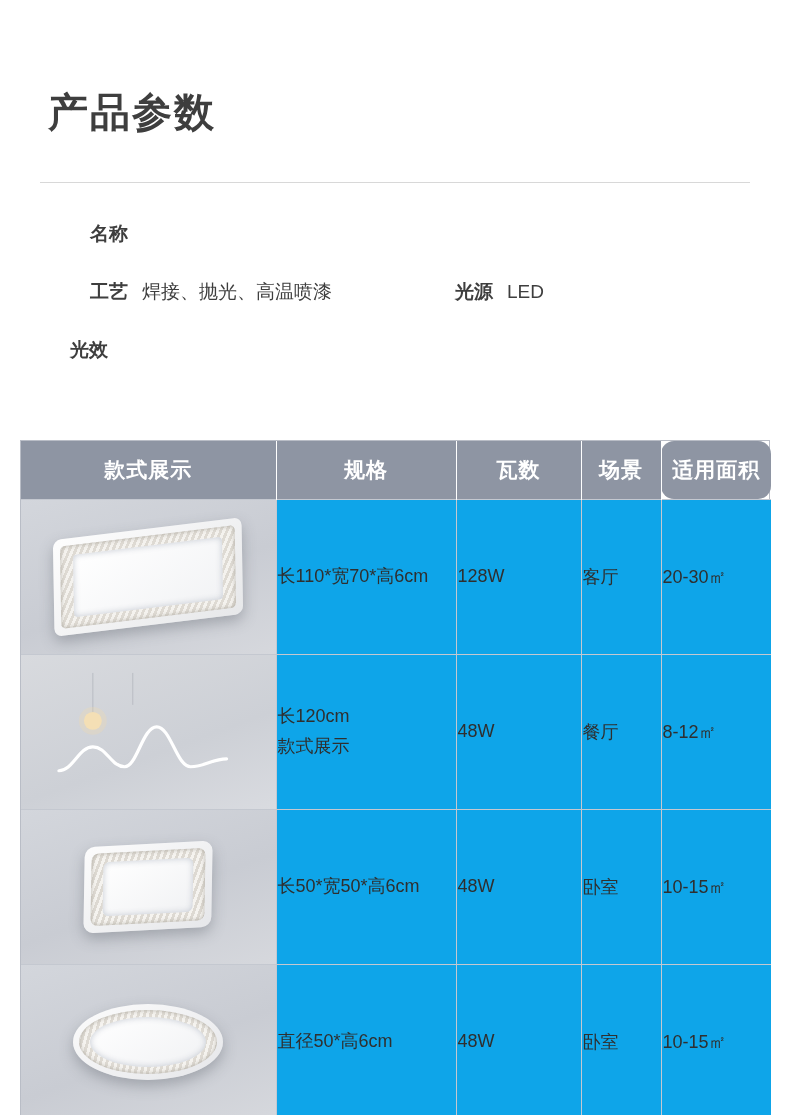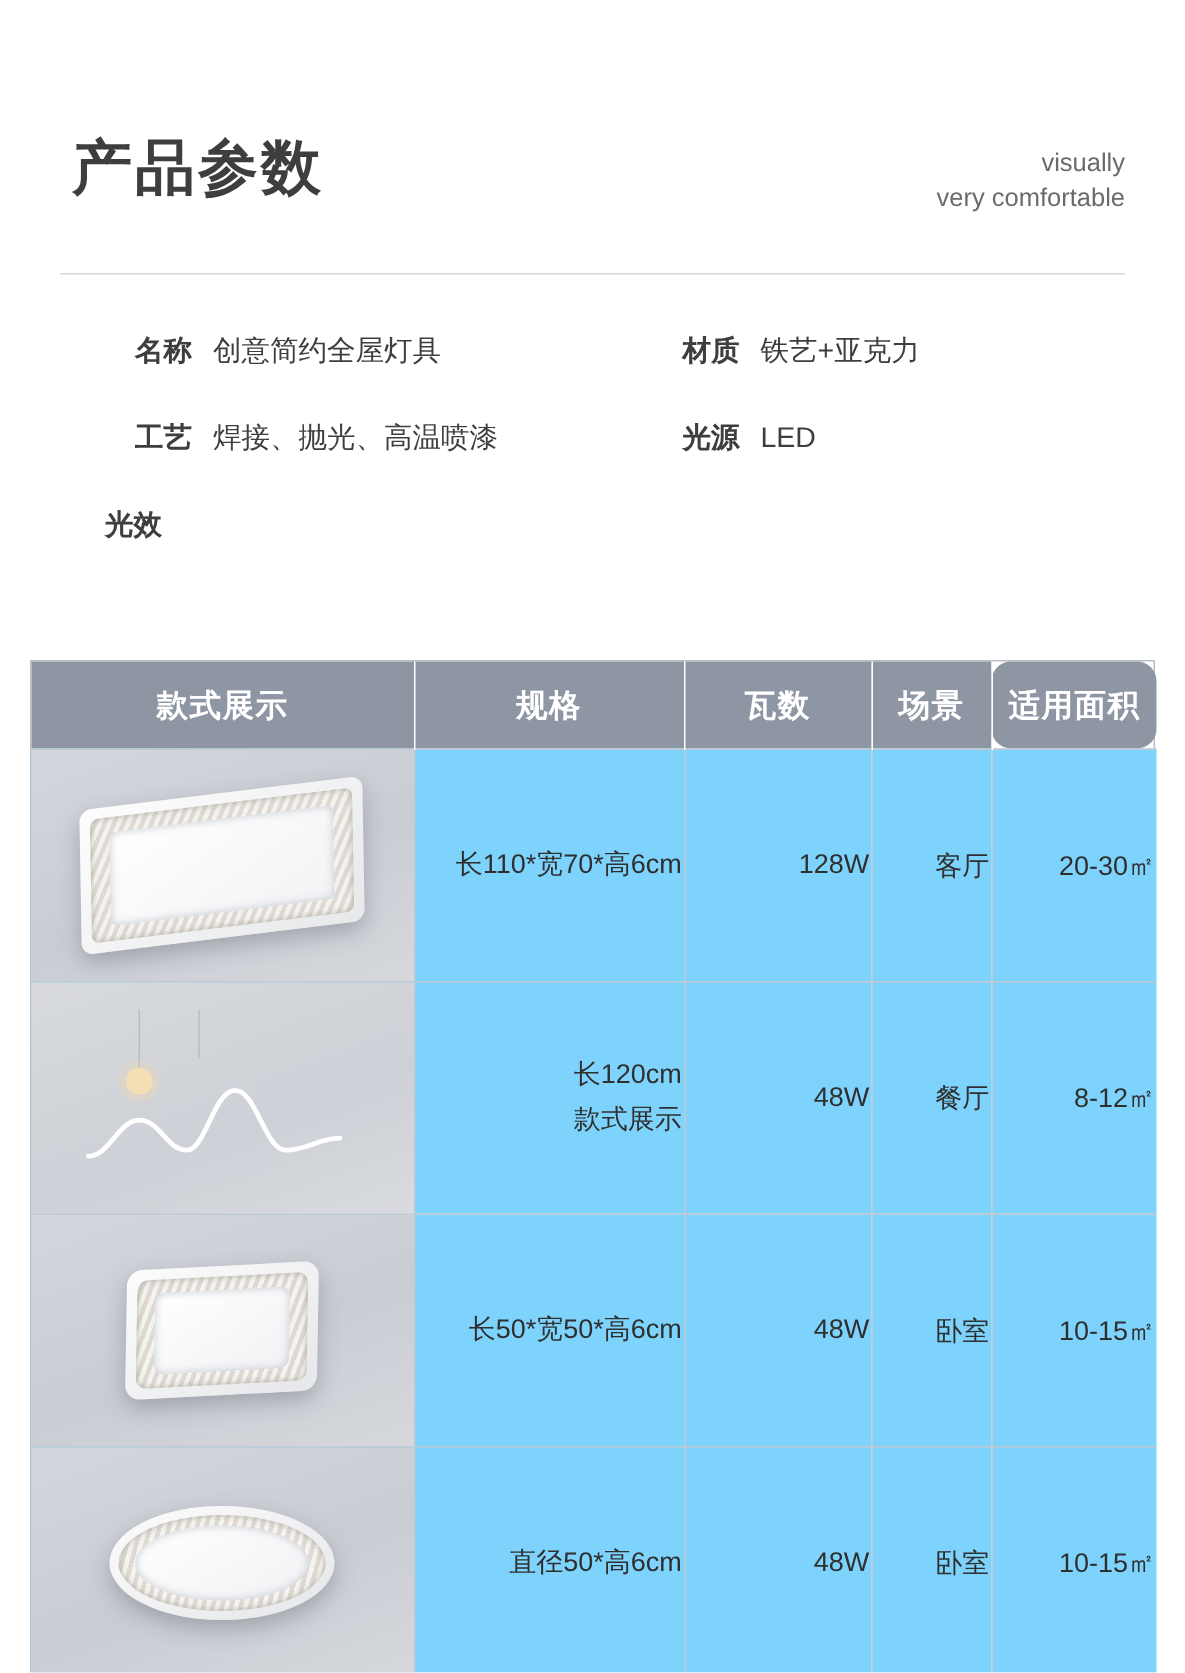--- a/index.html
+++ b/index.html
@@ -103,26 +103,26 @@
     font-size: 21px;
     font-weight: bold;
     height: 58px;
     border-right: 1px solid #ffffff;
     letter-spacing: 1px;
   }
   table.spec-table th:last-child { border-right: none; border-radius: 13px; }
   table.spec-table td {
     border-top: 1px solid #c4c8d0;
     border-right: 1px solid #c4c8d0;
-    text-align: right;
+    text-align: left;
     font-size: 18px;
     color: #2f2f2f;
     height: 154px;
     vertical-align: middle;
-    background: #7dd3fc;
+    background: #0ea5e9;
   }
   table.spec-table td:last-child { border-right: none; }
   .cell-img { padding: 0; background: #cfd2d8; }
   .spec-lines { line-height: 1.65; }
 
   
   .thumb {
     position: relative;
     width: 100%;
     height: 154px;
@@ -214,37 +214,28 @@
     z-index: 2;
   }
 </style>
 </head>
 <body>
 
 <div class="page">
 
   <div class="header">
     <div class="title">产品参数</div>
-    <div class="tagline">
-      <div class="l1">visually</div>
-      <div class="l2">very comfortable</div>
-    </div>
     <div class="hr"></div>
   </div>
 
   <div class="specs">
 
     <div class="spec-row">
       <div class="spec-cell left">
         <span class="spec-label">名称</span>
-        <span class="spec-value">创意简约全屋灯具</span>
-      </div>
-      <div class="spec-cell right">
-        <span class="spec-label">材质</span>
-        <span class="spec-value">铁艺+亚克力</span>
       </div>
     </div>
 
     <div class="spec-row">
       <div class="spec-cell left">
         <span class="spec-label">工艺</span>
         <span class="spec-value">焊接、抛光、高温喷漆</span>
       </div>
       <div class="spec-cell right">
         <span class="spec-label">光源</span>

